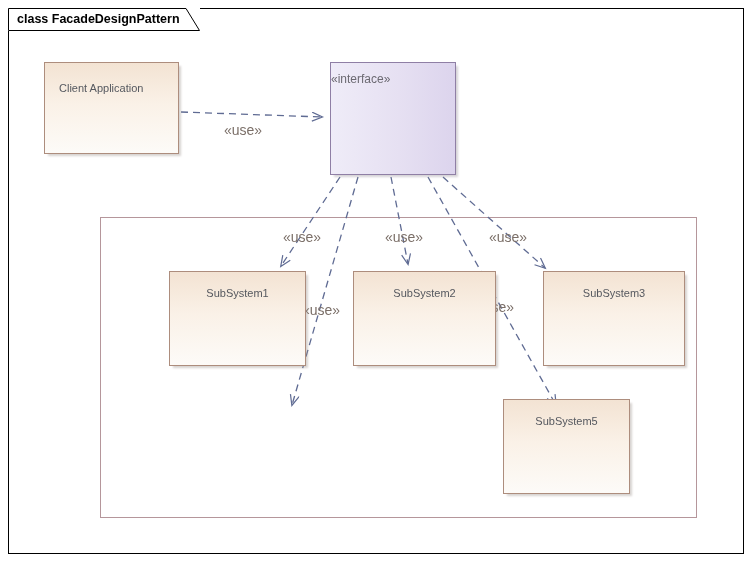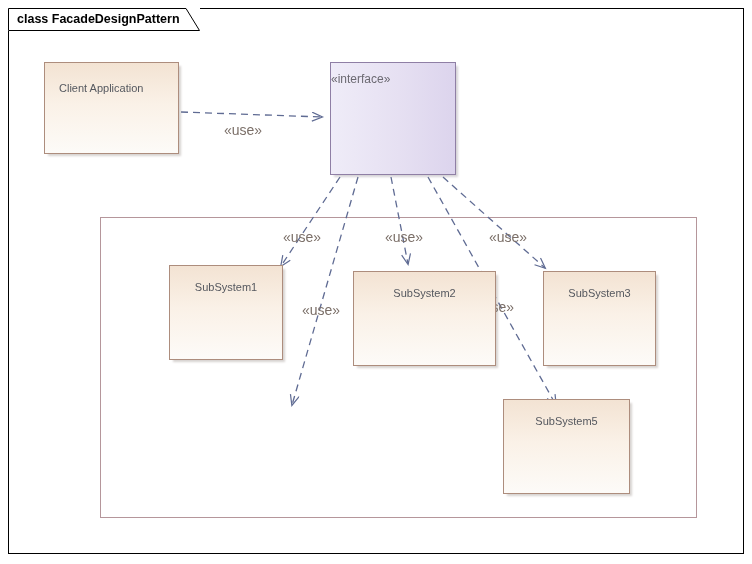--- a/index.html
+++ b/index.html
@@ -202,29 +202,29 @@
   <div class="edge-label" style="left:476px; top:300px;">«use»</div>
 
   <div class="node left-label" style="left:44px; top:62px; width:135px; height:92px;">
     <div class="node-label">Client Application</div>
   </div>
 
   <div class="node facade" style="left:330px; top:62px; width:126px; height:113px;">
     <div class="stereotype">«interface»</div>
   </div>
 
-  <div class="node" style="left:169px; top:265px; width:114px; height:95px;padding-left:17px;">
+  <div class="node" style="left:169px; top:271px; width:137px; height:95px;padding-left:17px;">
     <div class="node-label">SubSystem1</div>
   </div>
 
   <div class="node" style="left:353px; top:271px; width:143px; height:95px;">
     <div class="node-label">SubSystem2</div>
   </div>
 
-  <div class="node" style="left:543px; top:271px; width:113px; height:95px;">
+  <div class="node" style="left:543px; top:271px; width:142px; height:95px;">
     <div class="node-label">SubSystem3</div>
   </div>
 
 
   <div class="node" style="left:503px; top:399px; width:127px; height:95px;">
     <div class="node-label">SubSystem5</div>
   </div>
 
 </div>
 

